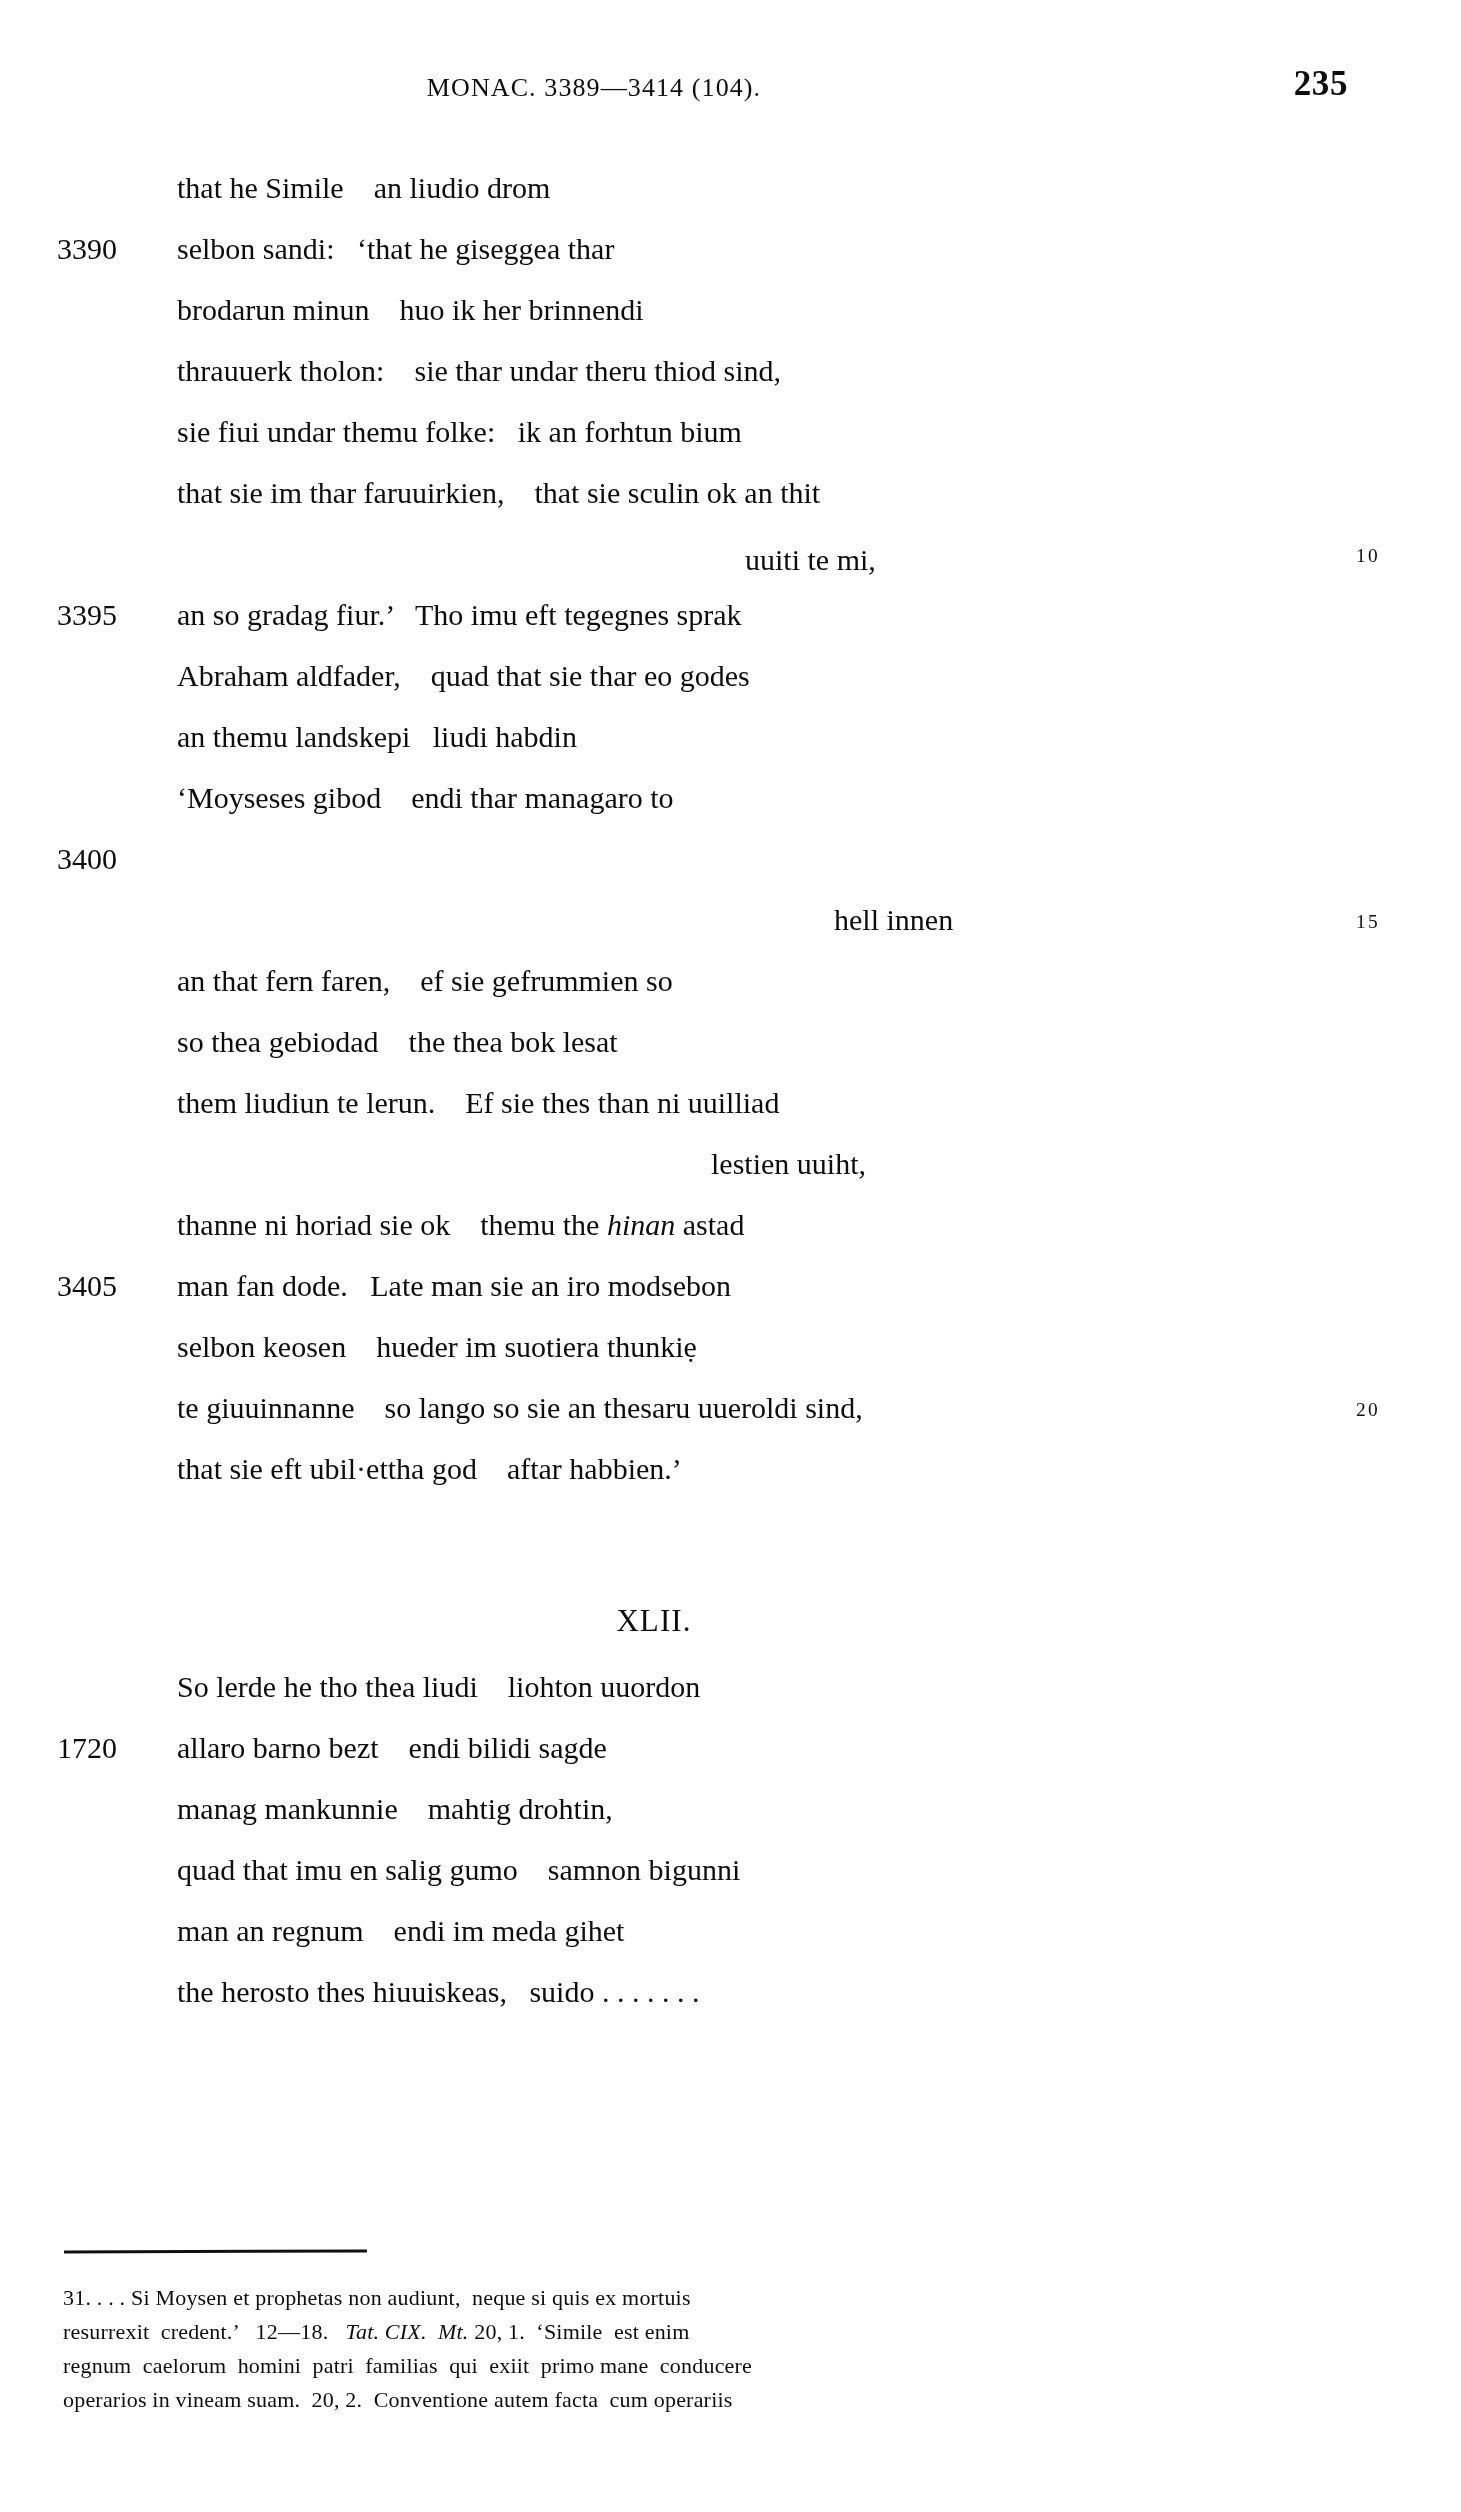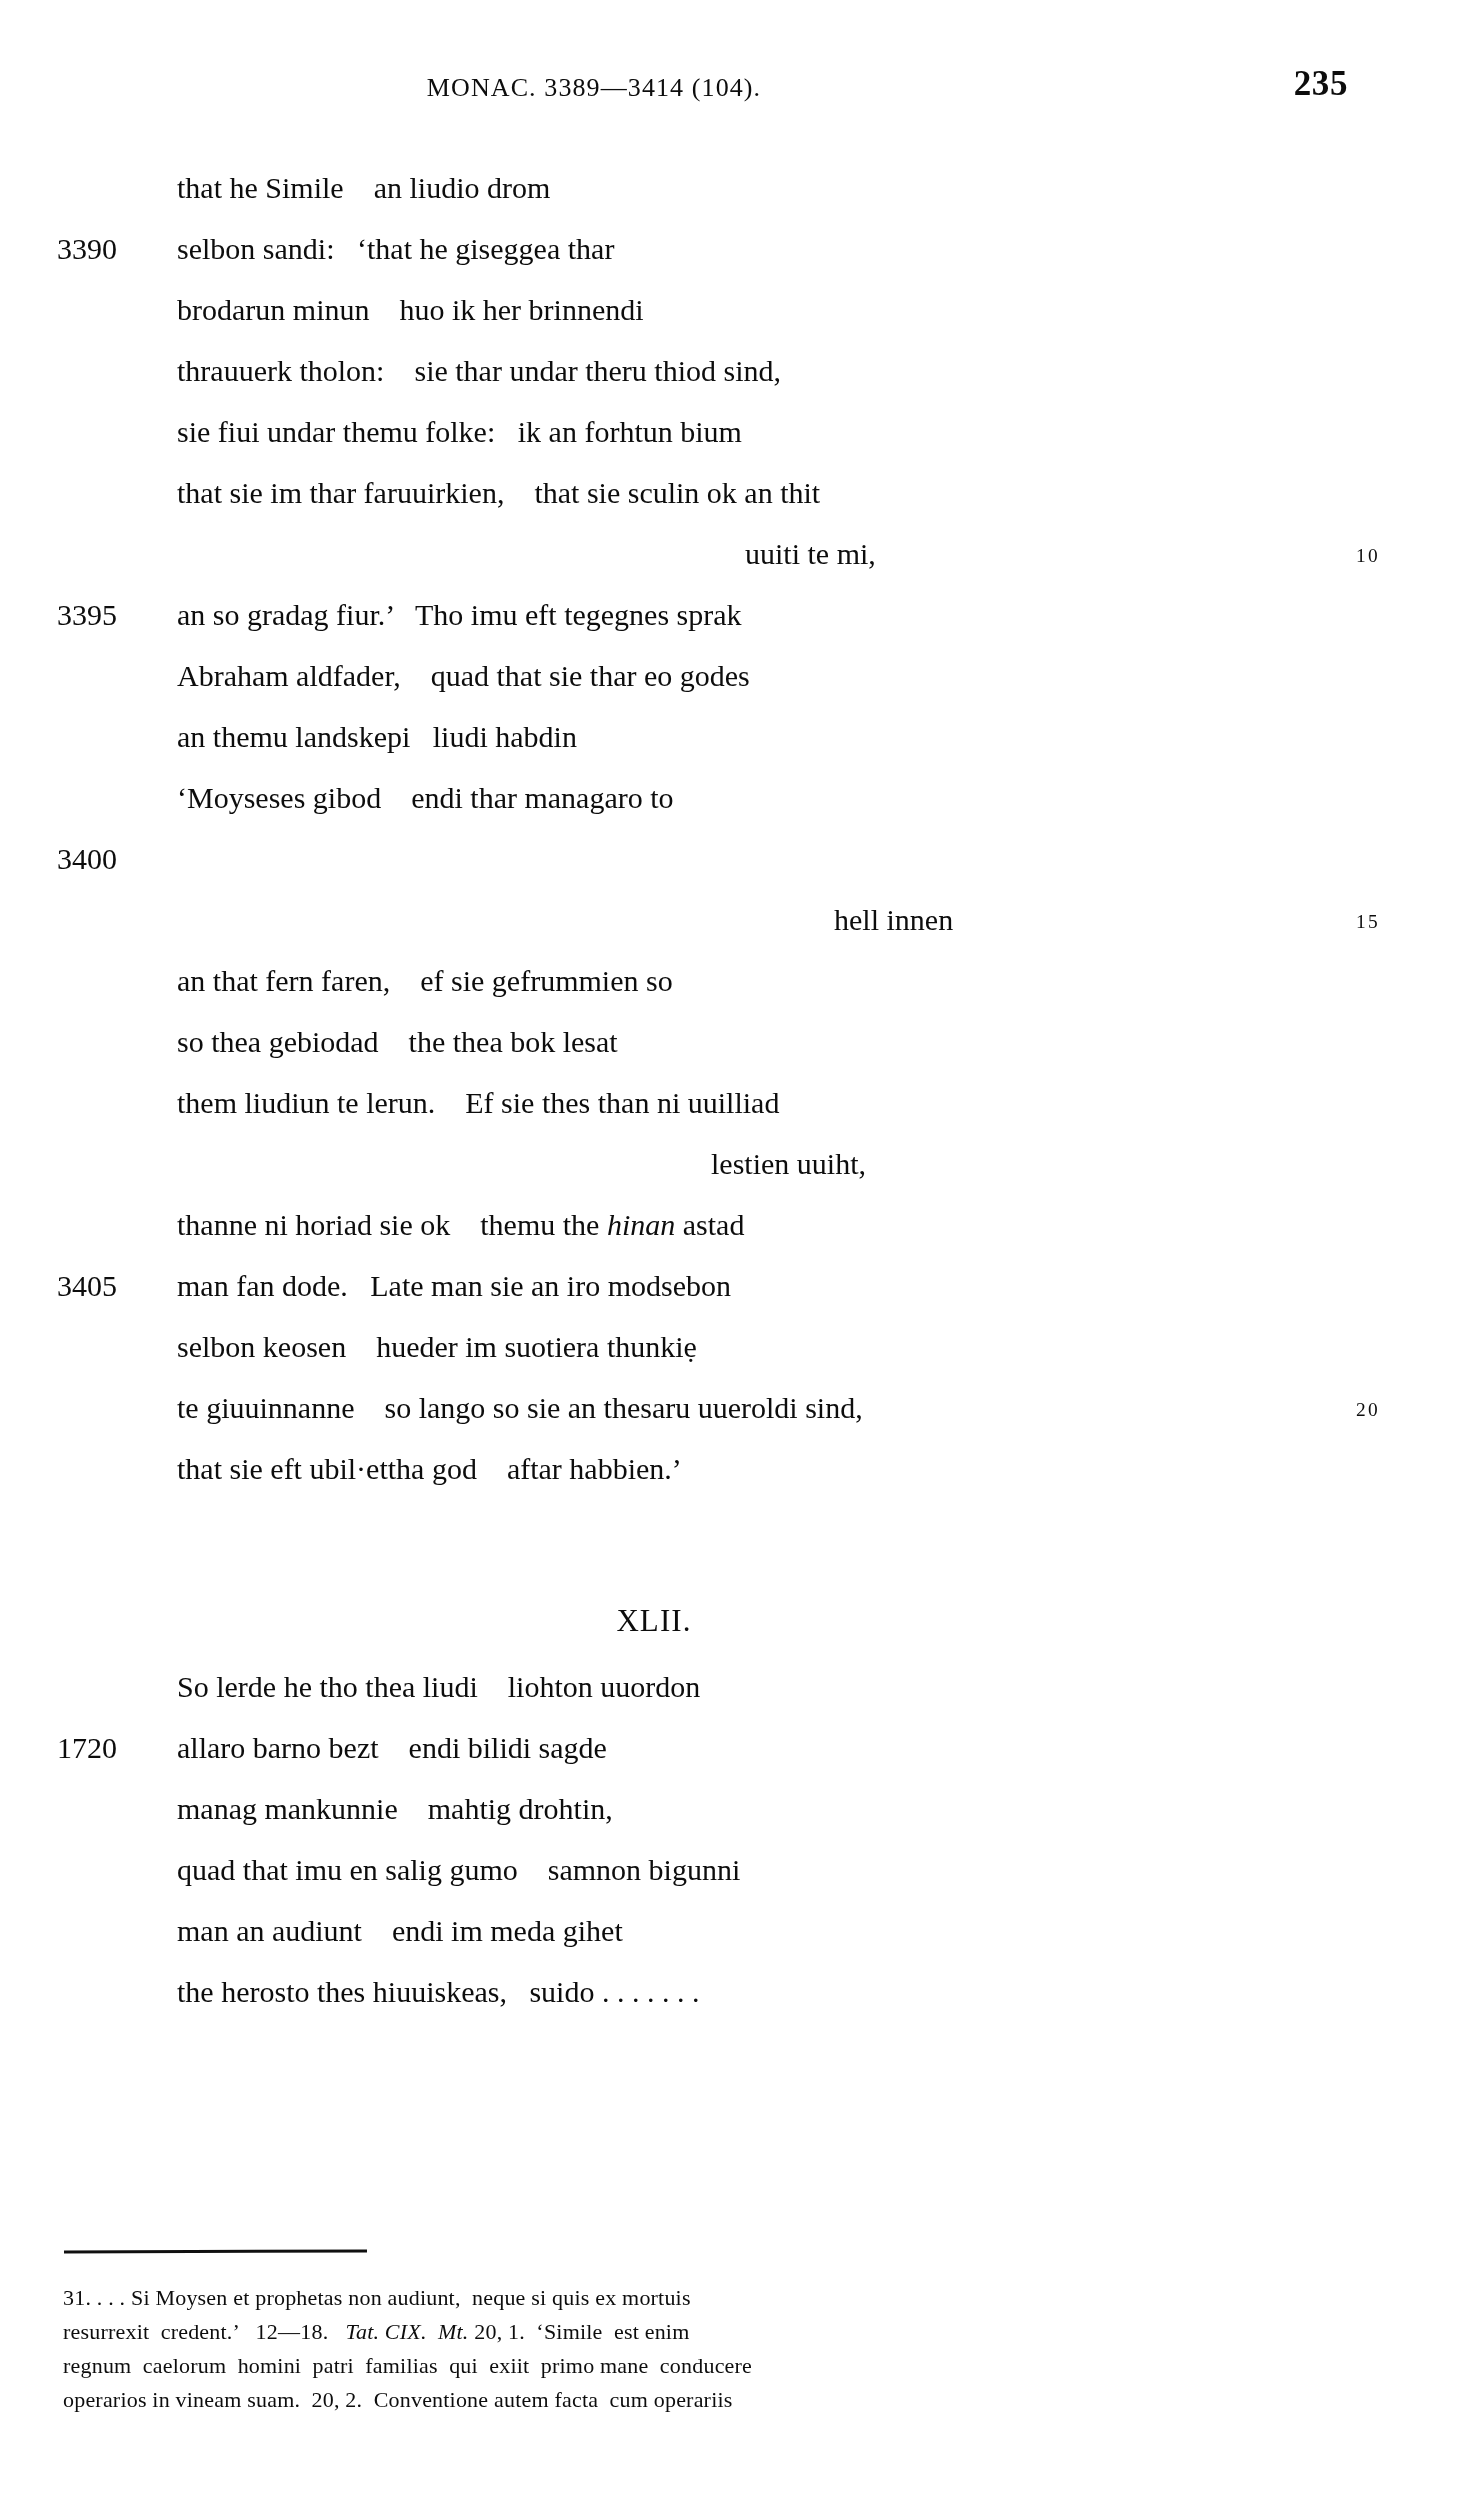--- a/index.html
+++ b/index.html
@@ -66,21 +66,21 @@
     white-space: nowrap;
   }
   .vtext {
     position: absolute;
     left: 177px;
     top: 0;
     font-size: 30px;
     white-space: pre;
   }
   
-  .vtext.indent-mid { left: 745px; }
+  .vtext.indent-mid { left: 745px; margin-top: 6px; }
   .vtext.indent-lestien { left: 711px; }
   .vtext.indent-hell { left: 834px; }
 
   .vmarg {
     position: absolute;
     left: 1356px;
     top: 8px;
     font-size: 19.4px;
     letter-spacing: 2.3px;
     white-space: nowrap;
@@ -222,21 +222,21 @@
       <span class="vnum">1720</span>
       <span class="vtext">allaro barno bezt    endi bilidi sagde</span>
     </div>
     <div class="vline">
       <span class="vtext">manag mankunnie    mahtig drohtin,</span>
     </div>
     <div class="vline">
       <span class="vtext">quad that imu en salig gumo    samnon bigunni</span>
     </div>
     <div class="vline">
-      <span class="vtext">man an audiunt    endi im meda gihet</span>
+      <span class="vtext">man an regnum    endi im meda gihet</span>
     </div>
     <div class="vline">
       <span class="vtext">the herosto thes hiuuiskeas,   suido . . . . . . .</span>
     </div>
   </div>
 
 <div class="fn-rule"></div>
 
 <div class="footnotes" id="footnotes">
     <div class="fn-line">31. . . . Si Moysen et prophetas non audiunt,  neque si quis ex mortuis</div>

